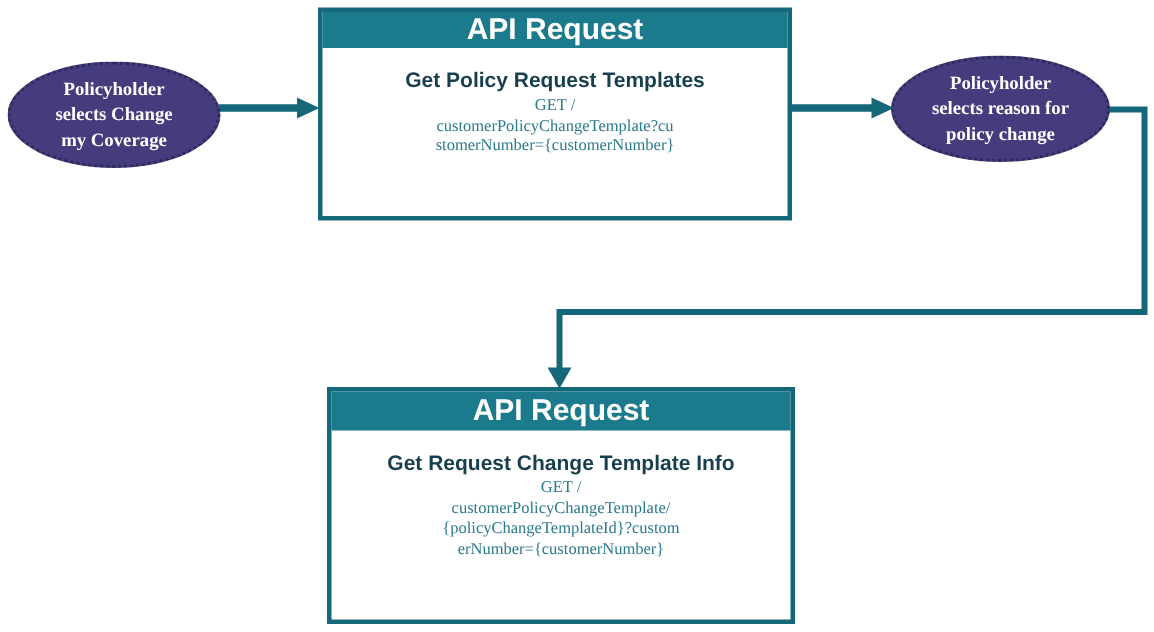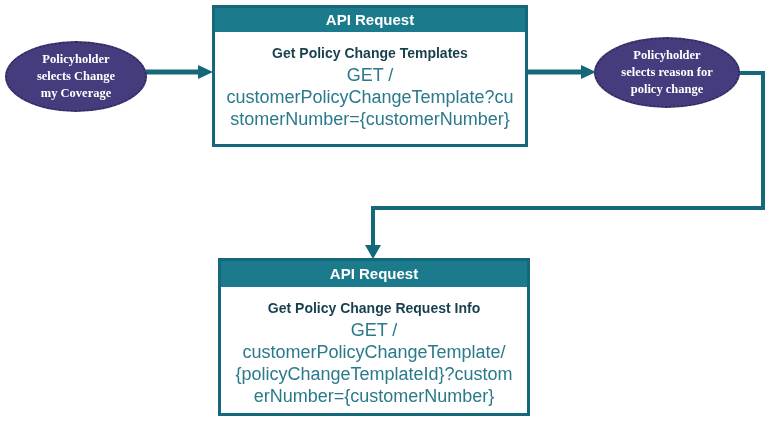--- a/index.html
+++ b/index.html
@@ -59,40 +59,40 @@
     position: absolute;
     background: var(--white);
     border: 3px solid var(--teal-dark);
   }
   .box-1 { left: 212px; top: 5px;   width: 316px; height: 142px; }
   .box-2 { left: 218px; top: 258px; width: 312px; height: 158px; }
   .api-header {
     background: var(--teal);
     color: var(--white);
     font-weight: bold;
-    font-size: 15px;
+    font-size: 20px;
     text-align: center;
     height: 24px;
     line-height: 24px;
   }
   .box-2 .api-header { height: 26px; line-height: 26px; }
   .api-body {
     text-align: center;
     padding-top: 13px;
   }
   .api-title {
     color: var(--title-text);
     font-weight: bold;
     font-size: 14px;
     margin-bottom: 3px;
   }
   .api-code {
     color: var(--code-text);
-    font-family: Liberation Sans, sans-serif;
-    font-size: 18px;
+    font-family: Liberation Serif, serif;
+    font-size: 11px;
     line-height: 1.23;
     white-space: pre-line;
   }
 </style>
 </head>
 <body>
 
 <div class="canvas">
 
   <svg class="connectors" viewBox="0 0 769 421" xmlns="http://www.w3.org/2000/svg">
@@ -109,37 +109,37 @@
 
   <div class="ellipse ellipse-1">
     <span class="ellipse-label">Policyholder
 selects Change
 my Coverage</span>
   </div>
 
   <div class="api-box box-1">
     <div class="api-header">API Request</div>
     <div class="api-body">
-      <div class="api-title">Get Policy Change Templates</div>
+      <div class="api-title">Get Policy Request Templates</div>
       <div class="api-code">GET /
 customerPolicyChangeTemplate?cu
 stomerNumber={customerNumber}</div>
     </div>
   </div>
 
   <div class="ellipse ellipse-2">
     <span class="ellipse-label">Policyholder
 selects reason for
 policy change</span>
   </div>
 
   <div class="api-box box-2">
     <div class="api-header">API Request</div>
     <div class="api-body">
-      <div class="api-title">Get Policy Change Request Info</div>
+      <div class="api-title">Get Request Change Template Info</div>
       <div class="api-code">GET /
 customerPolicyChangeTemplate/
 {policyChangeTemplateId}?custom
 erNumber={customerNumber}</div>
     </div>
   </div>
 
 </div>
 
 </body></html>

